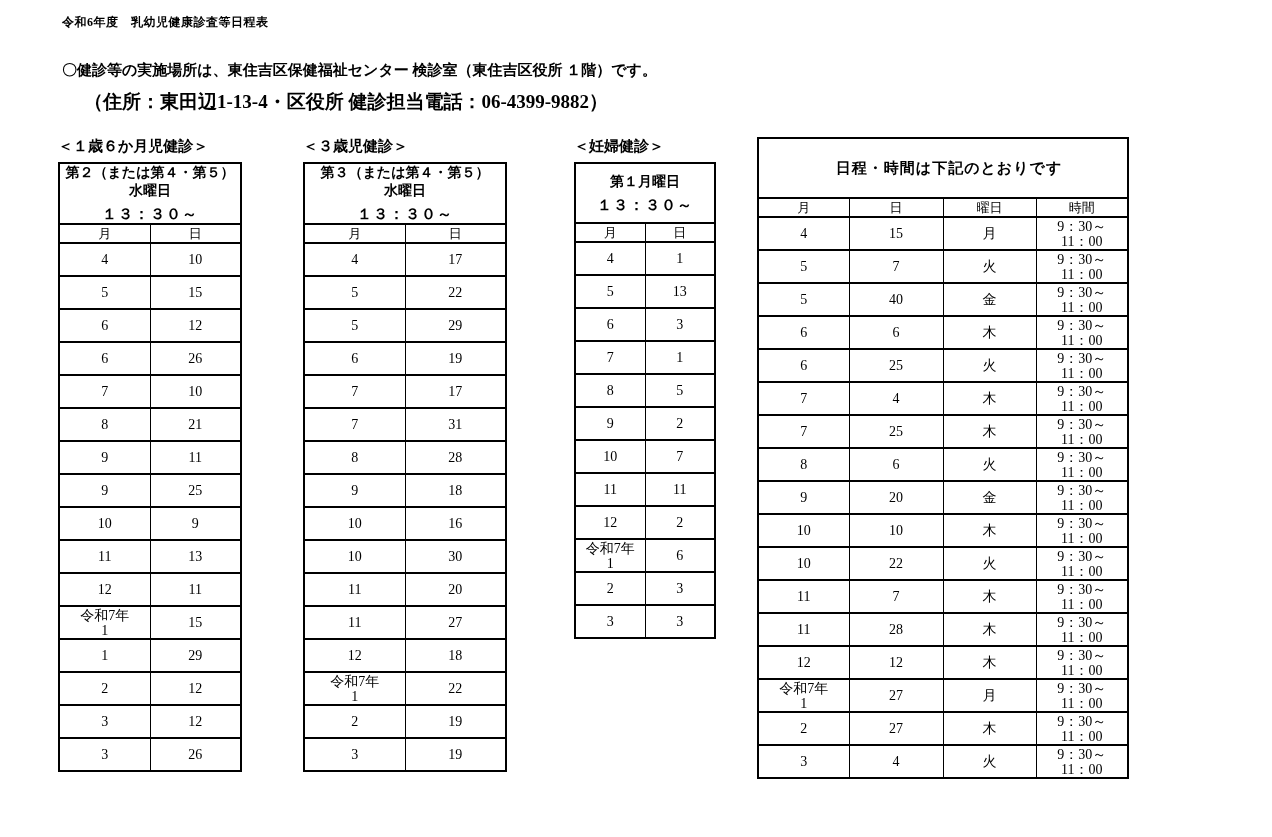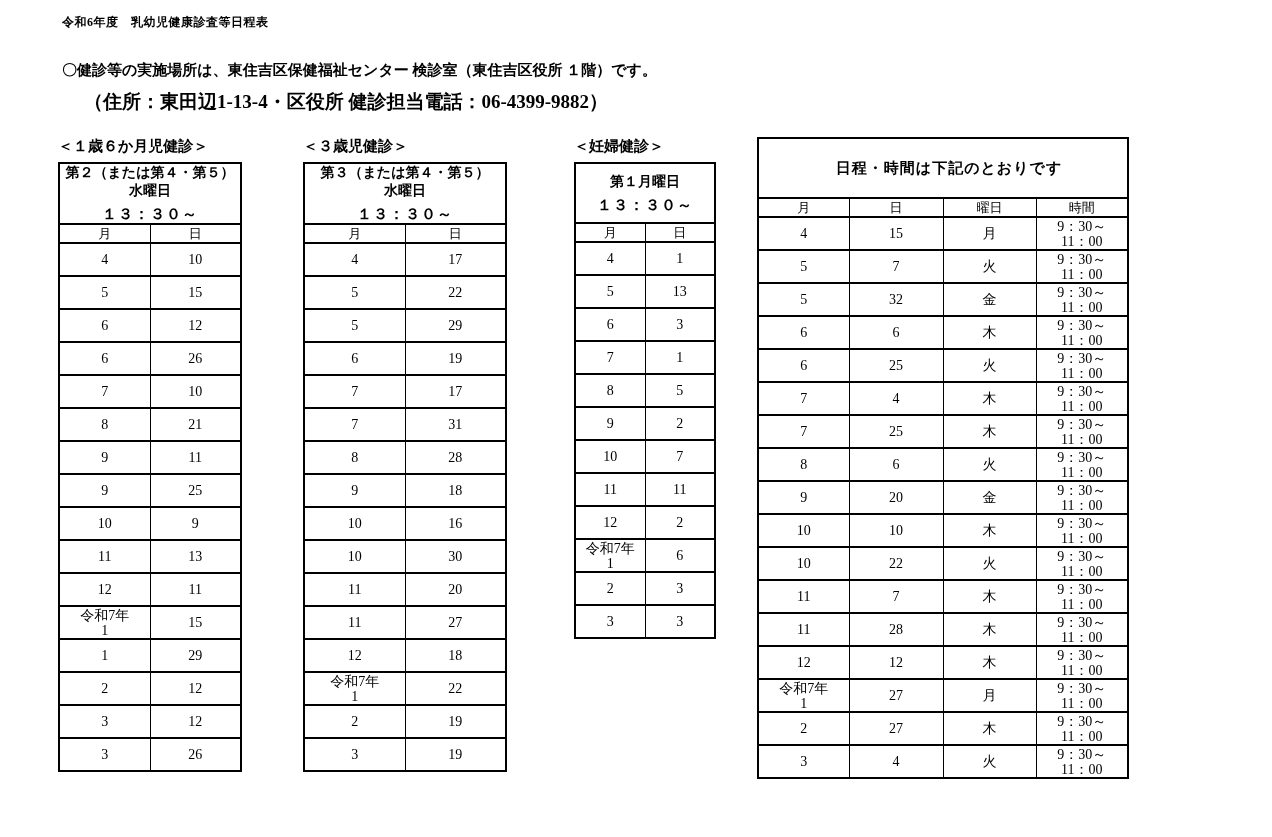--- a/index.html
+++ b/index.html
@@ -361,21 +361,21 @@
           </tr>
           <tr>
             <td>5</td>
             <td>7</td>
             <td>火</td>
             <td class="multiline">9：30～
 11：00</td>
           </tr>
           <tr>
             <td>5</td>
-            <td>32</td>
+            <td>40</td>
             <td>金</td>
             <td class="multiline">9：30～
 11：00</td>
           </tr>
           <tr>
             <td>6</td>
             <td>6</td>
             <td>木</td>
             <td class="multiline">9：30～
 11：00</td>

